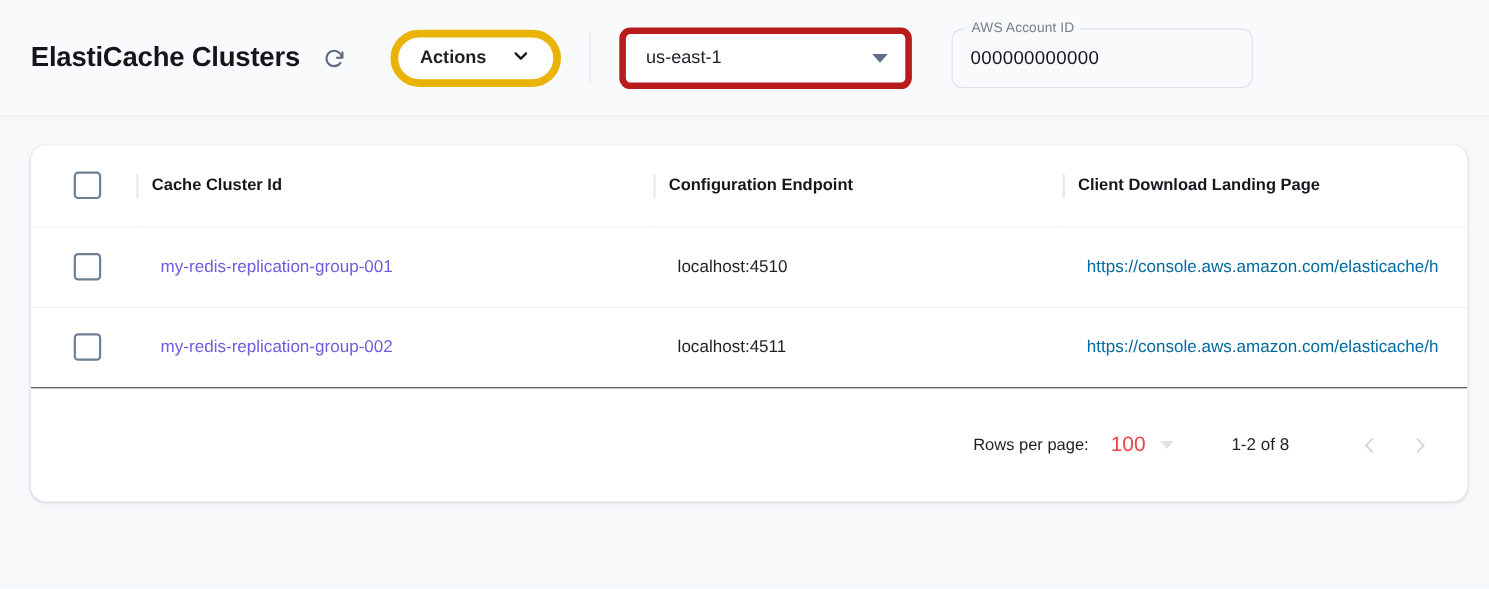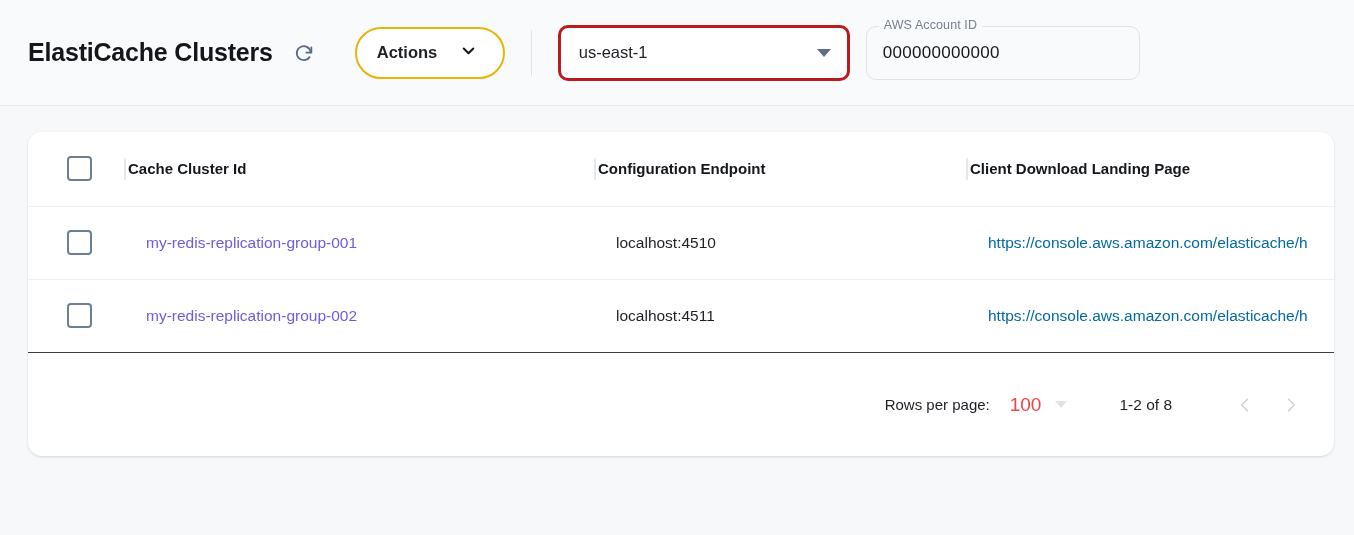--- a/index.html
+++ b/index.html
@@ -67,44 +67,44 @@
 
   .actions-btn {
     margin-left: 34px;
     height: 52px;
     min-width: 150px;
     padding: 0 20px;
     display: flex;
     align-items: center;
     gap: 22px;
     background: #ffffff;
-    border: 2px solid #eab308;
+    border: 7px solid #eab308;
     border-radius: 26px;
     font-family: inherit;
     font-size: 16.5px;
     font-weight: 600;
     color: #1d2025;
     cursor: pointer;
     white-space: nowrap;
   }
 
   .vdivider {
     width: 1px;
     height: 46px;
     background: #e2e5e9;
     margin: 0 26px;
     flex: none;
   }
 
   .region-select {
     position: relative;
-    width: 292px;
+    width: 266px;
     height: 56px;
     background: #ffffff;
-    border: 3px solid #b91c1c;
+    border: 6px solid #b91c1c;
     border-radius: 10px;
     display: flex;
     align-items: center;
     padding: 0 18px;
     cursor: pointer;
   }
   .region-select .value {
     font-size: 16.5px;
     color: #1d2025;
   }
@@ -112,21 +112,21 @@
     position: absolute;
     right: 16px;
     width: 0; height: 0;
     border-left: 7px solid transparent;
     border-right: 7px solid transparent;
     border-top: 8px solid #5f7086;
   }
 
   .account-field {
     position: relative;
-    margin-left: 16px;
+    margin-left: 36px;
     width: 274px;
     height: 54px;
     border: 1px solid #dfe3e8;
     border-radius: 10px;
     background: transparent;
     display: flex;
     align-items: center;
     padding: 0 16px;
   }
   .account-field .legend {
@@ -178,21 +178,21 @@
     vertical-align: middle;
     font-size: 15px;
     font-weight: 700;
     color: #14171c;
     padding: 0;
     white-space: nowrap;
   }
 
   .th-inner {
     position: relative;
-    padding-left: 4px;
+    padding-left: 14px;
   }
   .th-inner::before {
     content: "";
     position: absolute;
     left: 0;
     top: 50%;
     transform: translateY(-50%);
     width: 2px;
     height: 22px;
     background: #e4e7eb;

